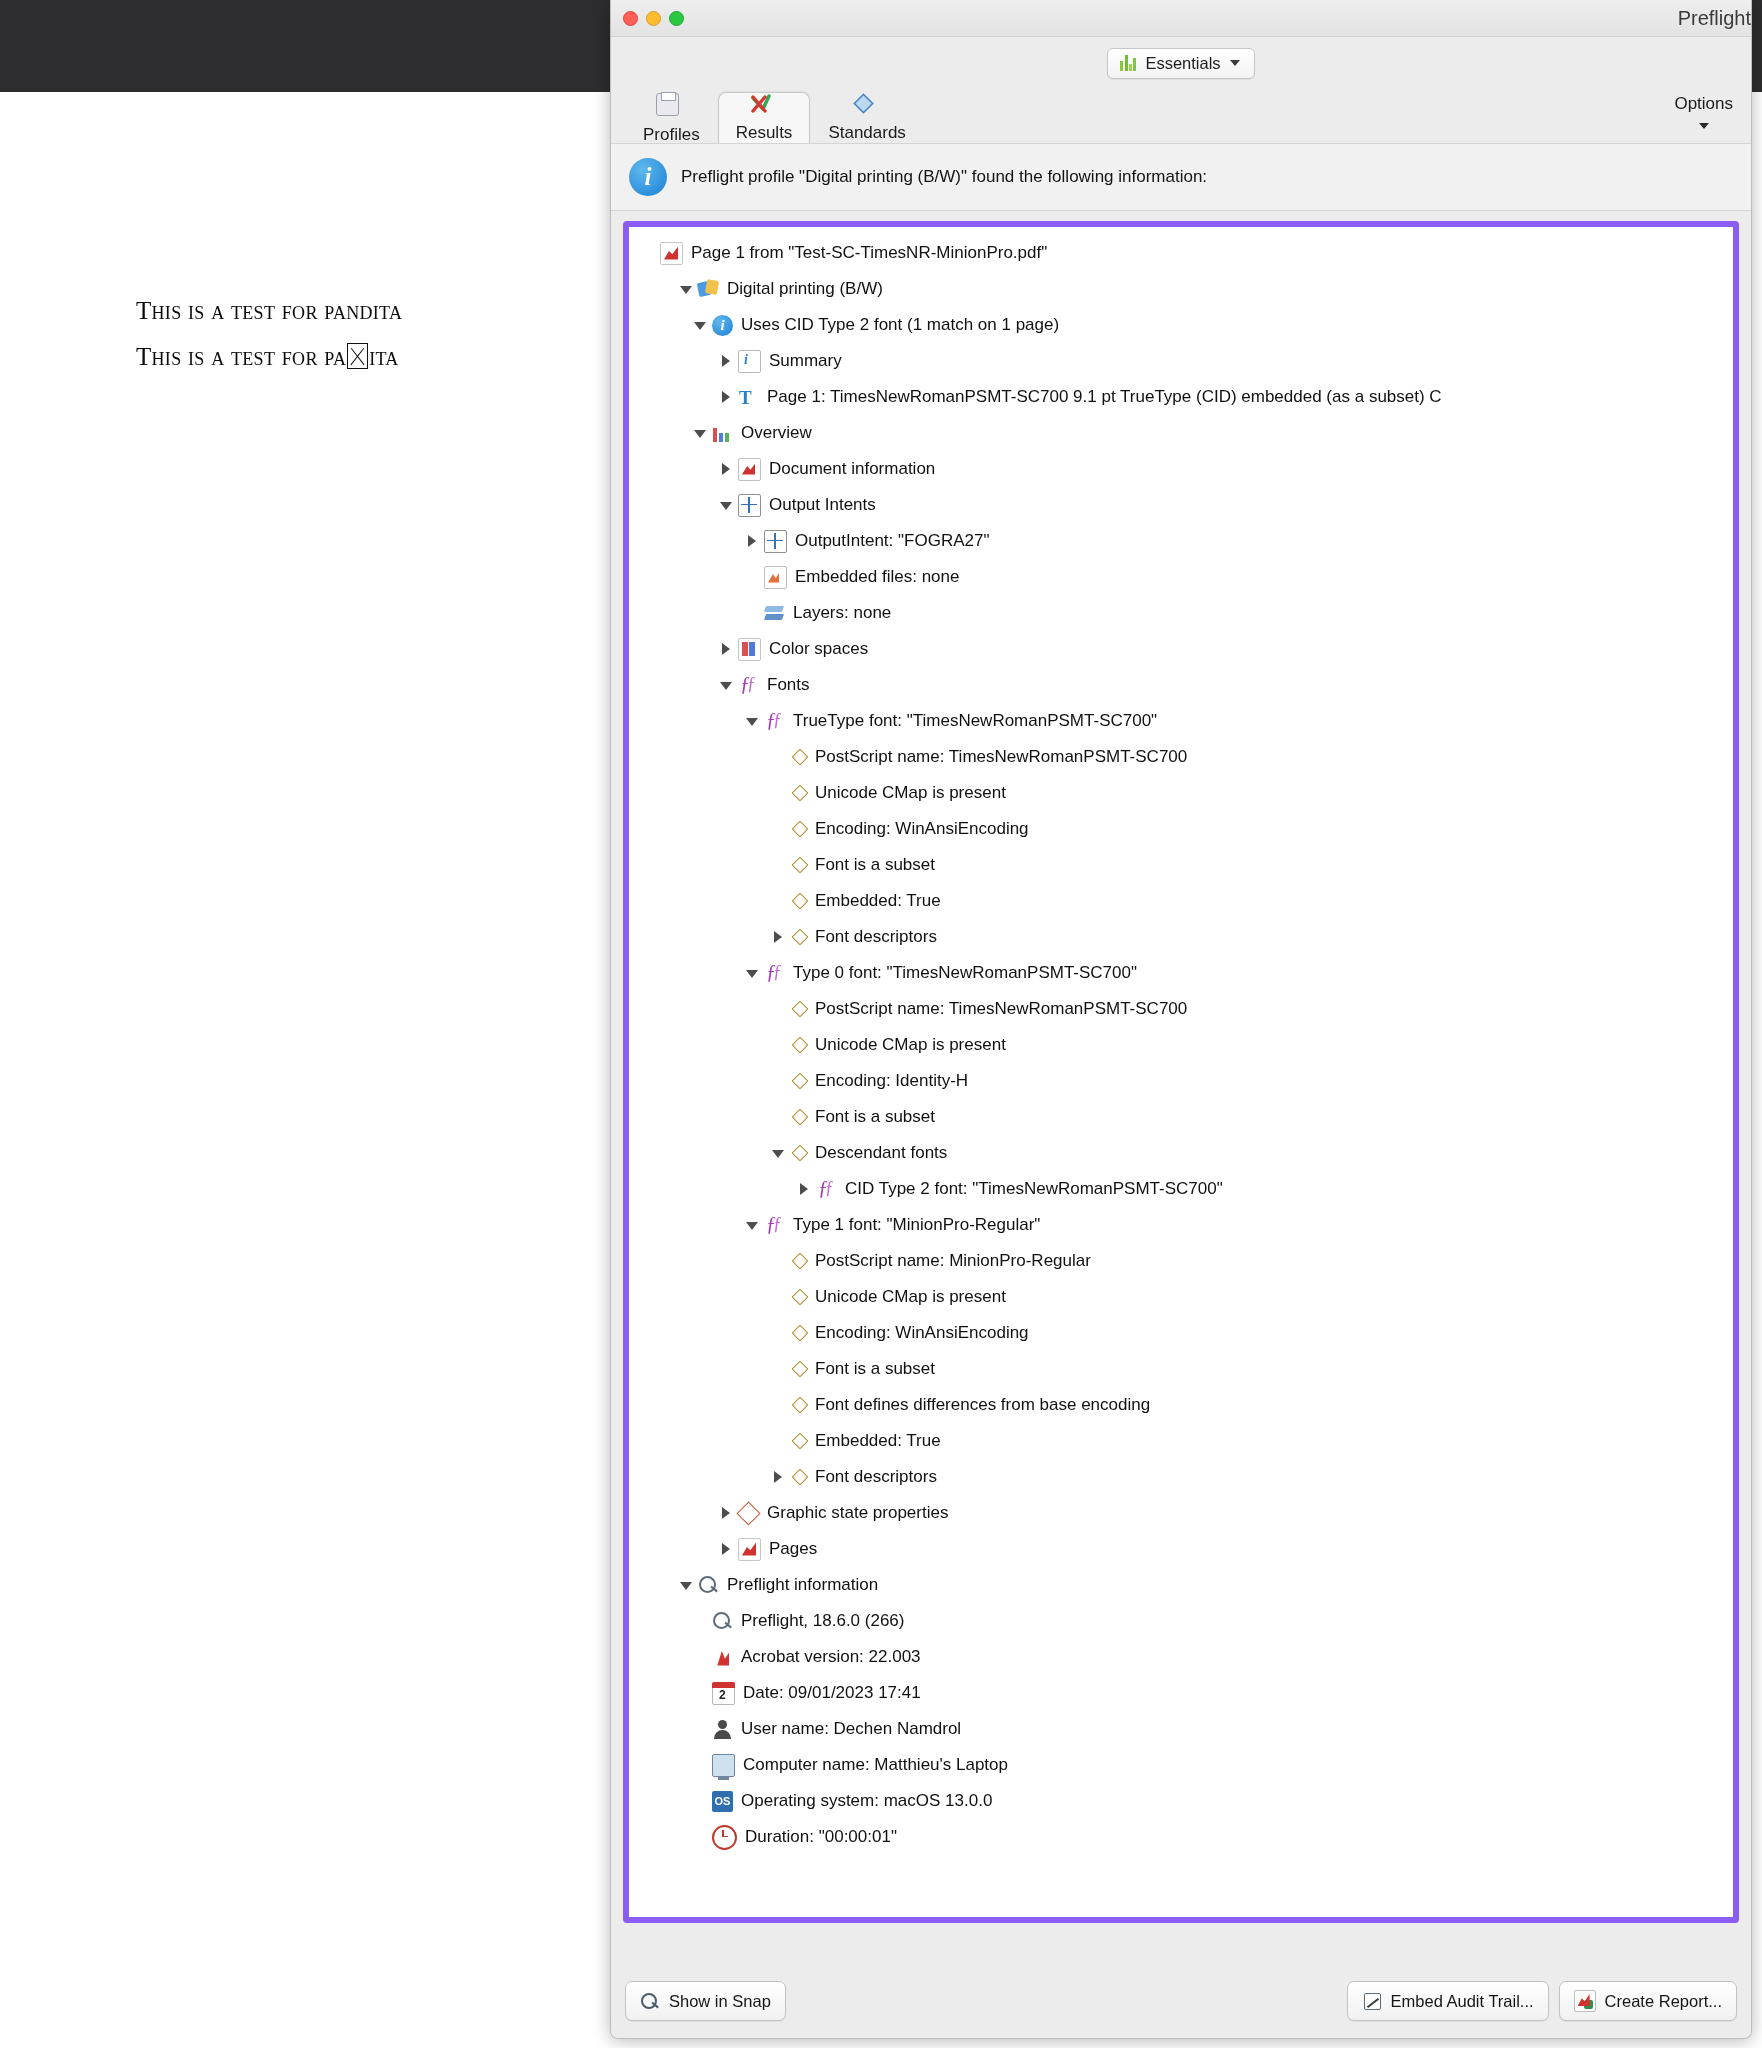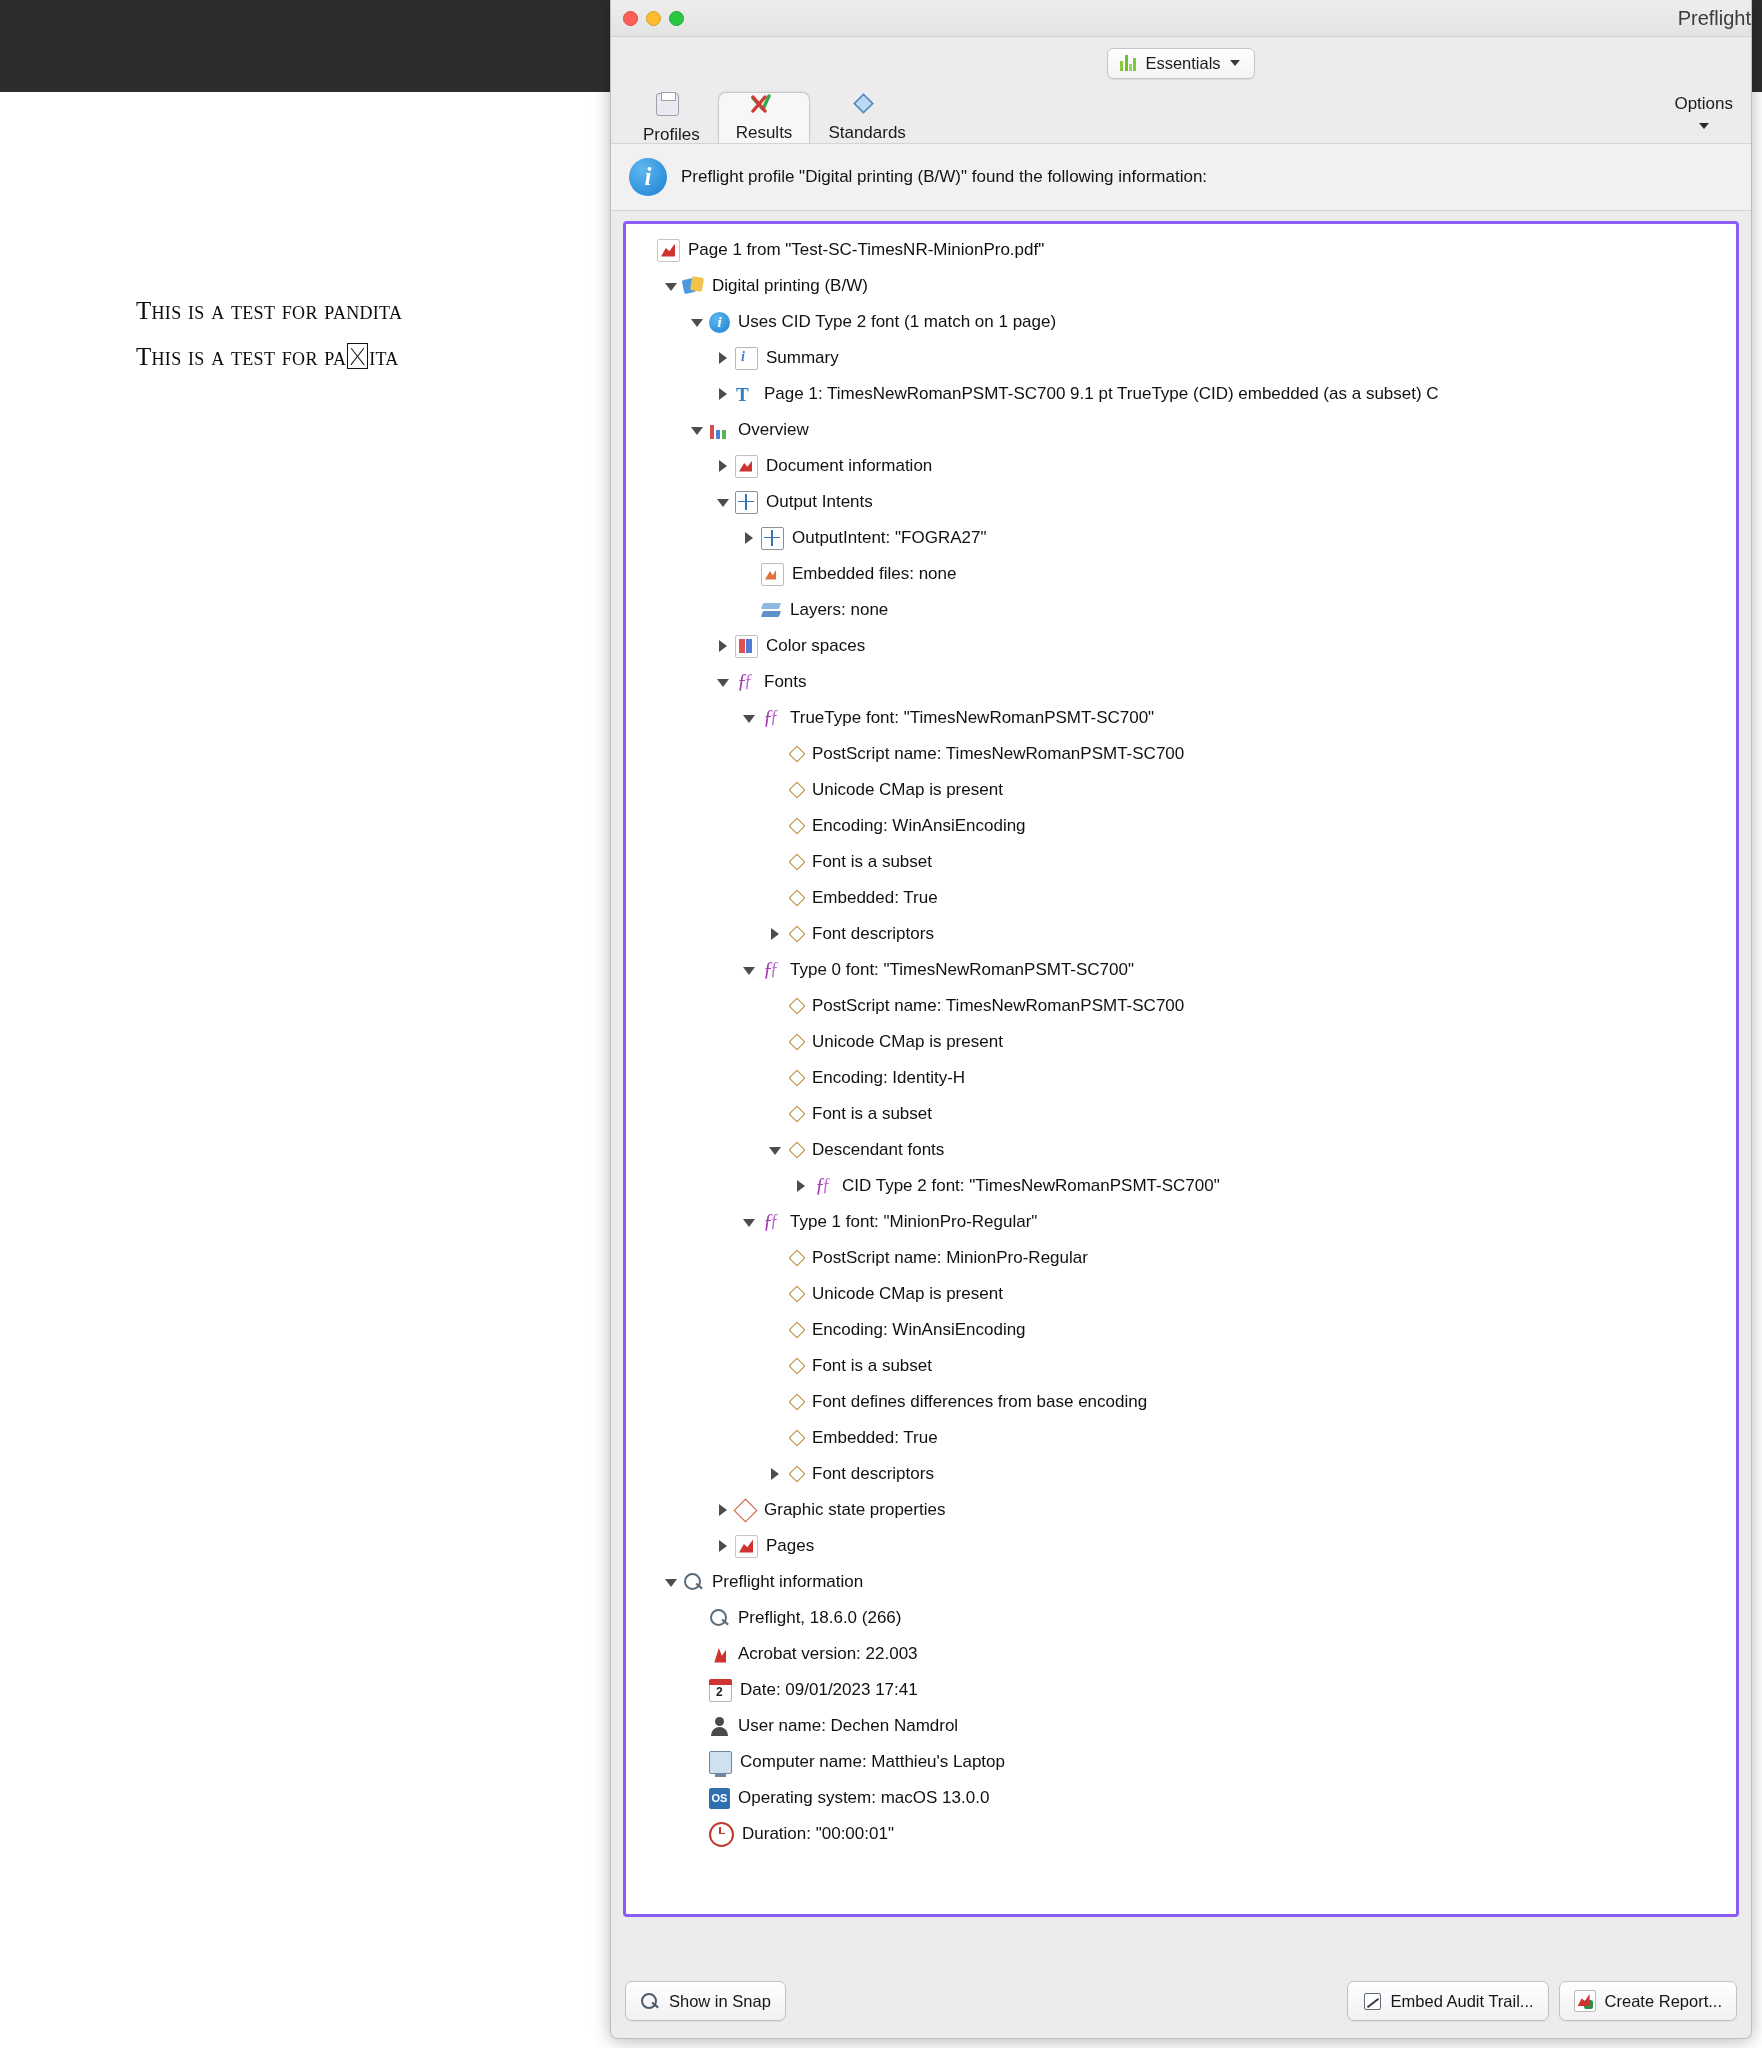--- a/index.html
+++ b/index.html
@@ -205,21 +205,21 @@
     font-size: 25px;
     display: flex; align-items: center; justify-content: center;
     flex: none;
   }
   .info-text { font-size: 17px; color: #141414; }
   
   .results-panel {
     margin: 10px 12px 0 12px;
     height: 1690px;
     background: #ffffff;
-    border: 3px solid #8b5cf6;
+    border: 6px solid #8b5cf6;
     border-radius: 4px;
     overflow: hidden;
     position: relative;
   }
   .tree {
     padding: 8px 0 0 0;
     font-size: 17px;
     color: #111111;
   }
   .node {
@@ -456,21 +456,21 @@
   .bico.report { background:#fff; border:1px solid #bdbdbd; border-radius:2px; }
   .bico.report::after{
     content:""; position:absolute; left:3px; top:3px; width:12px; height:12px;
     background:#d0322f; clip-path: polygon(0 100%, 35% 35%, 60% 60%, 100% 0, 100% 100%);
   }
   .bico.report::before{
     content:""; position:absolute; left:9px; top:9px; width:9px; height:9px;
     background:#2f8f4a; border-radius:2px;
   }
   
-  .d0{padding-left:10px}.d1{padding-left:36px}.d2{padding-left:62px}
+  .d0{padding-left:10px}.d1{padding-left:48px}.d2{padding-left:62px}
   .d3{padding-left:88px}.d4{padding-left:114px}.d5{padding-left:140px}
   .d6{padding-left:166px}
 </style>
 </head>
 <body>
 
 <div id="root">
 
   <div class="bg-dark-right"></div>
   <div class="doc-page">

